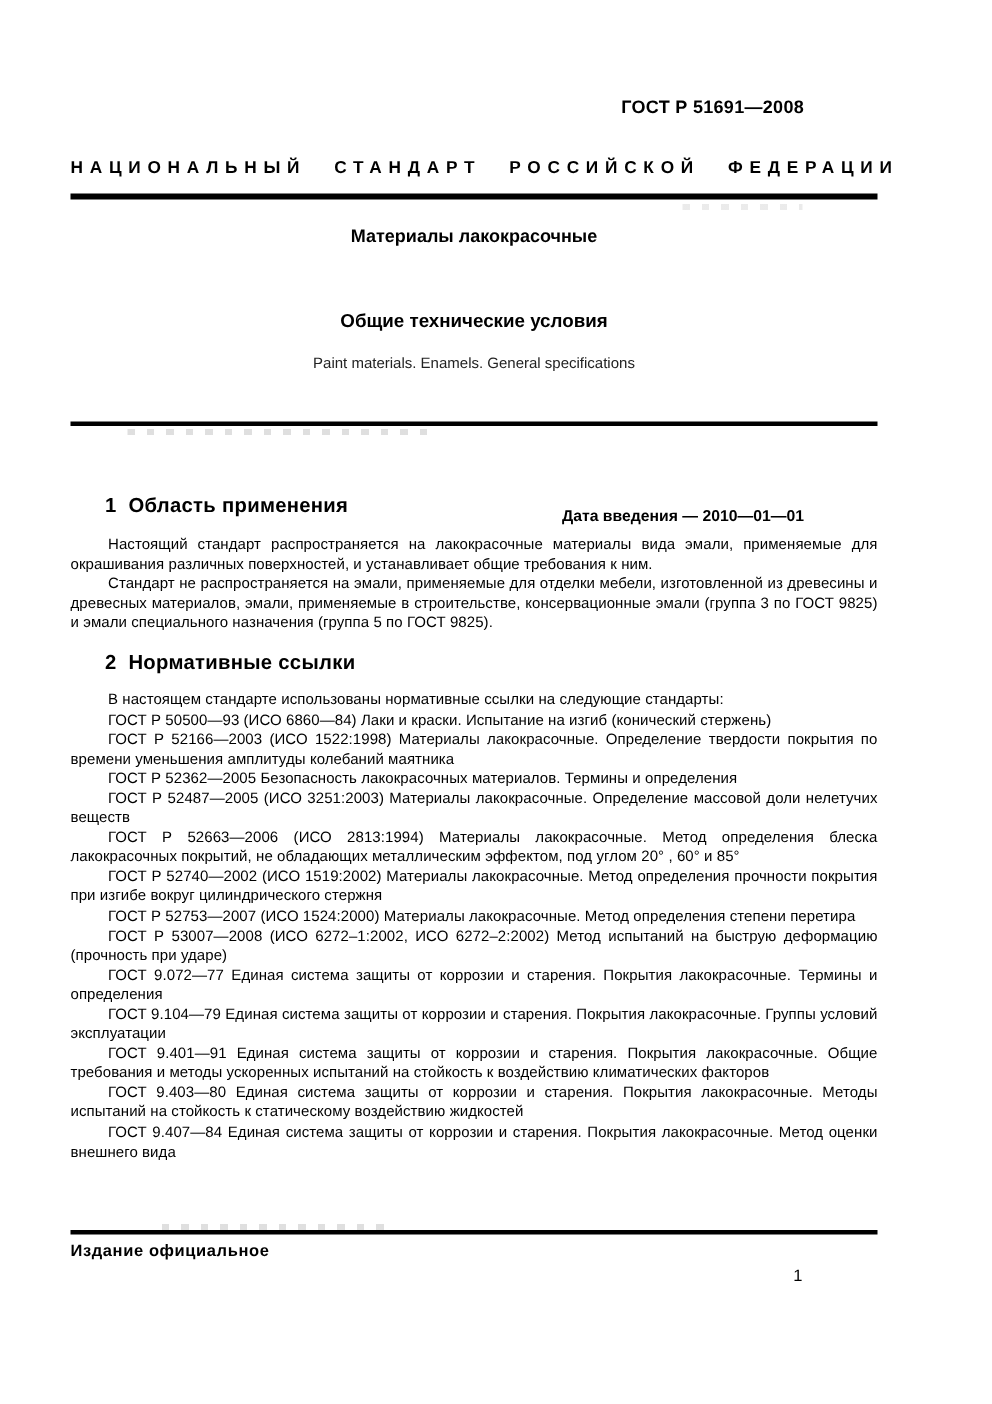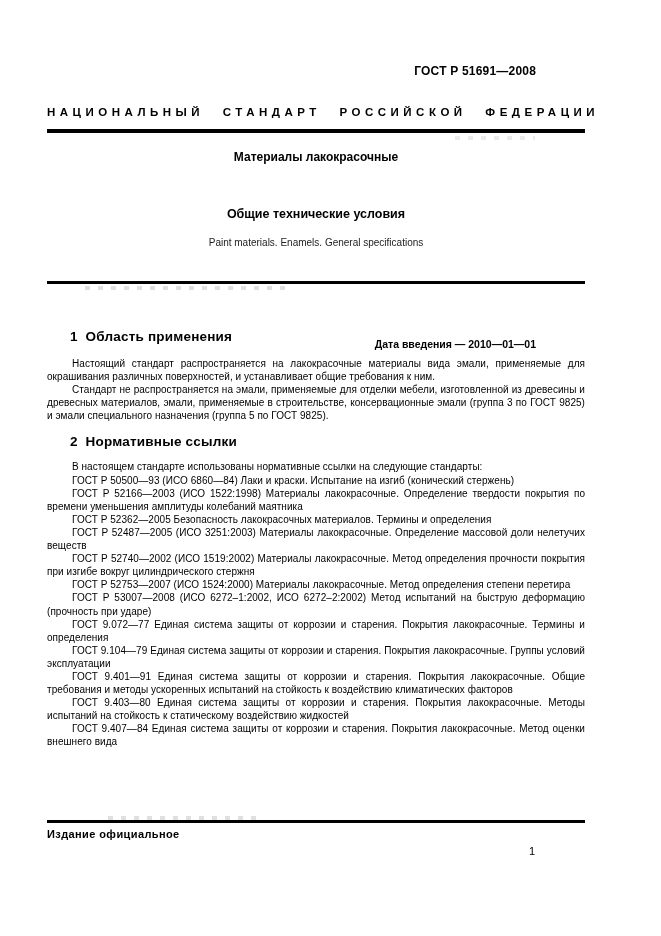--- a/index.html
+++ b/index.html
@@ -130,20 +130,21 @@
     <h2 class="section-heading">1&nbsp; Область применения</h2>
     <p class="body-p">Настоящий стандарт распространяется на лакокрасочные материалы вида эмали, применяемые для окрашивания различных поверхностей, и устанавливает общие требования к ним.</p>
     <p class="body-p">Стандарт не распространяется на эмали, применяемые для отделки мебели, изготовленной из древесины и древесных материалов, эмали, применяемые в строительстве, консервационные эмали (группа 3 по ГОСТ 9825) и эмали специального назначения (группа 5 по ГОСТ 9825).</p>
 
     <h2 class="section-heading second">2&nbsp; Нормативные ссылки</h2>
     <p class="body-p">В настоящем стандарте использованы нормативные ссылки на следующие стандарты:</p>
     <p class="body-p">ГОСТ Р 50500—93 (ИСО 6860—84) Лаки и краски. Испытание на изгиб (конический стержень)</p>
     <p class="body-p">ГОСТ Р 52166—2003 (ИСО 1522:1998) Материалы лакокрасочные. Определение твердости покрытия по времени уменьшения амплитуды колебаний маятника</p>
     <p class="body-p">ГОСТ Р 52362—2005 Безопасность лакокрасочных материалов. Термины и определения</p>
     <p class="body-p">ГОСТ Р 52487—2005 (ИСО 3251:2003) Материалы лакокрасочные. Определение массовой доли нелетучих веществ</p>
+    <p class="body-p">ГОСТ Р 52663—2006 (ИСО 2813:1994) Материалы лакокрасочные. Метод определения блеска лакокрасочных покрытий, не обладающих металлическим эффектом, под углом 20° , 60° и 85°</p>
     <p class="body-p">ГОСТ Р 52740—2002 (ИСО 1519:2002) Материалы лакокрасочные. Метод определения прочности покрытия при изгибе вокруг цилиндрического стержня</p>
     <p class="body-p">ГОСТ Р 52753—2007 (ИСО 1524:2000) Материалы лакокрасочные. Метод определения степени перетира</p>
     <p class="body-p">ГОСТ Р 53007—2008 (ИСО 6272–1:2002, ИСО 6272–2:2002) Метод испытаний на быструю деформацию (прочность при ударе)</p>
     <p class="body-p">ГОСТ 9.072—77 Единая система защиты от коррозии и старения. Покрытия лакокрасочные. Термины и определения</p>
     <p class="body-p">ГОСТ 9.104—79 Единая система защиты от коррозии и старения. Покрытия лакокрасочные. Группы условий эксплуатации</p>
     <p class="body-p">ГОСТ 9.401—91 Единая система защиты от коррозии и старения. Покрытия лакокрасочные. Общие требования и методы ускоренных испытаний на стойкость к воздействию климатических факторов</p>
     <p class="body-p">ГОСТ 9.403—80 Единая система защиты от коррозии и старения. Покрытия лакокрасочные. Методы испытаний на стойкость к статическому воздействию жидкостей</p>
     <p class="body-p">ГОСТ 9.407—84 Единая система защиты от коррозии и старения. Покрытия лакокрасочные. Метод оценки внешнего вида</p>
   </div>
 

